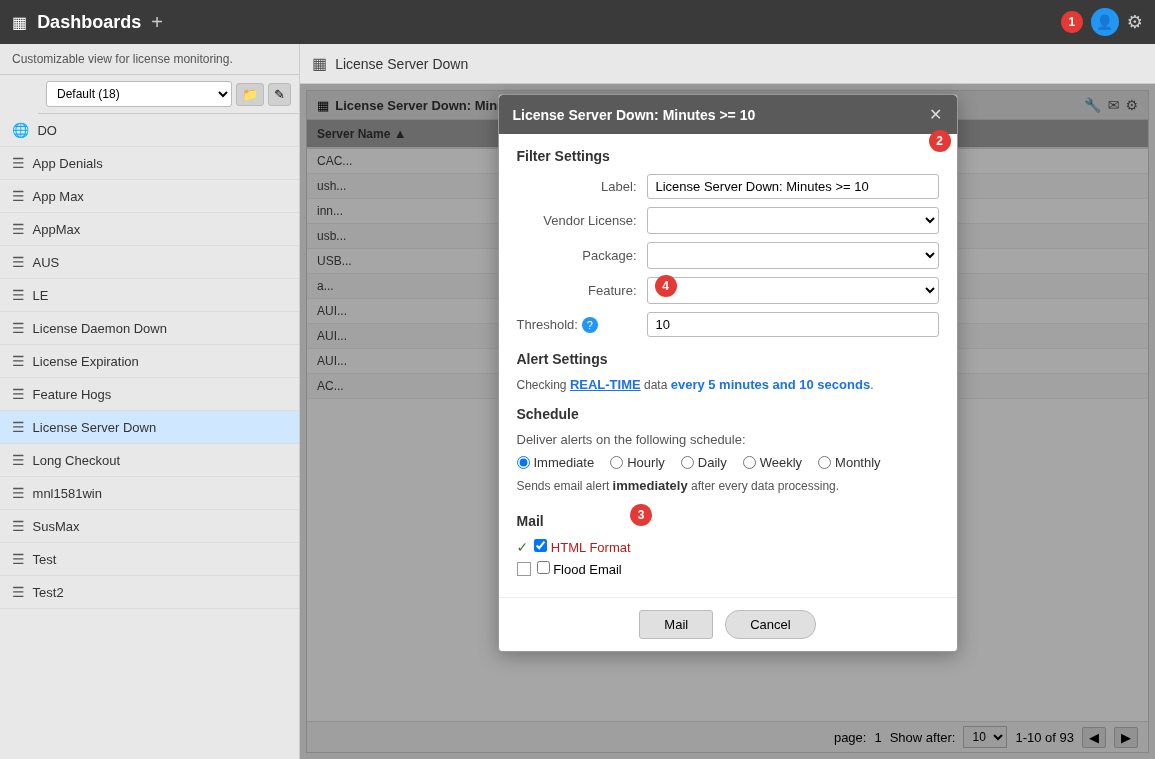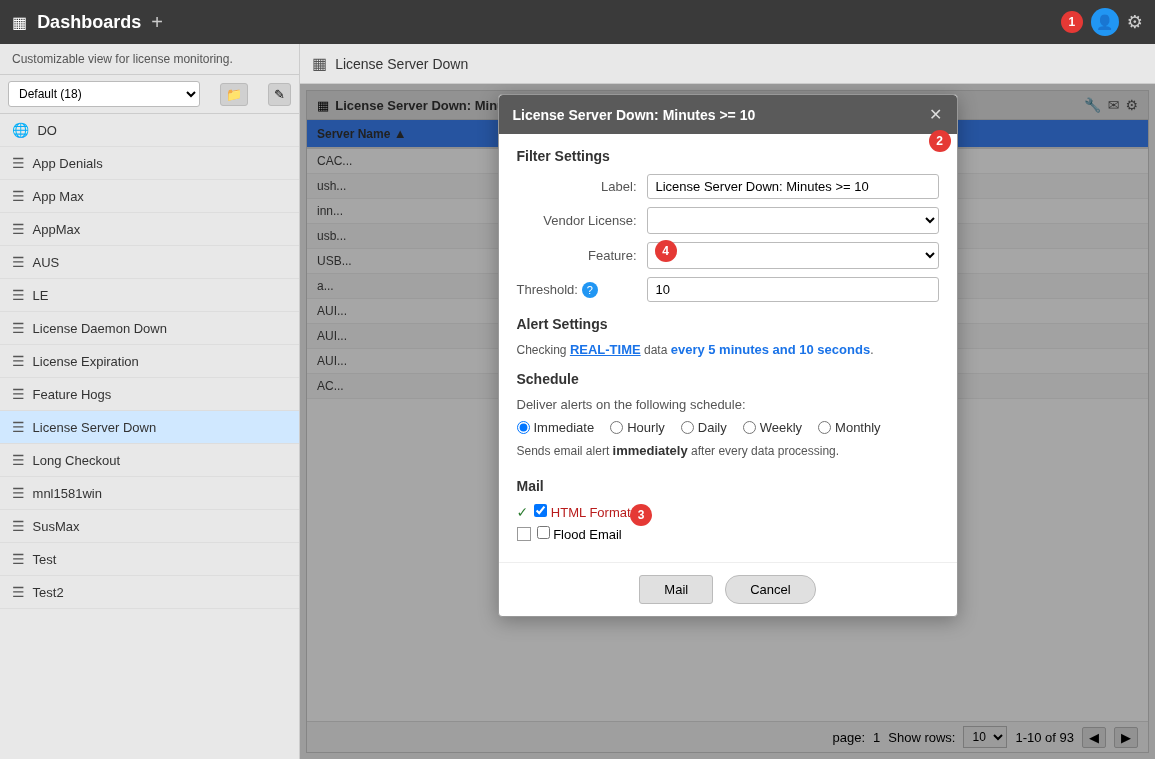--- a/index.html
+++ b/index.html
@@ -78,22 +78,23 @@
     .sidebar-subtitle {
       padding: 8px 12px;
       color: #555;
       font-size: 12px;
       border-bottom: 1px solid #ccc;
     }
     .sidebar-dropdown-row {
       display: flex;
       align-items: center;
       padding: 6px 8px;
-      gap: 20px;
+      gap: 4px;
       border-bottom: 1px solid #ccc;
+      margin-left: 38px;
     }
     .sidebar-dropdown {
       flex: 1;
       padding: 4px 6px;
       border: 1px solid #bbb;
       background: #fff;
       border-radius: 3px;
       font-size: 12px;
     }
     .sidebar-icon-btn {
@@ -178,21 +179,21 @@
     
     .widget-table {
       flex: 1;
       overflow-y: auto;
     }
     table {
       width: 100%;
       border-collapse: collapse;
     }
     thead th {
-      background: #3b82f6;
+      background: #a3a3a3;
       border-bottom: 2px solid #ddd;
       padding: 6px 10px;
       text-align: left;
       font-size: 12px;
       color: #333;
     }
     tbody td {
       padding: 5px 10px;
       border-bottom: 1px solid #eee;
       font-size: 12px;
@@ -569,21 +570,21 @@
                   <td>AC...</td>
                   <td>2023-06-13 12:30:01 PM</td>
                 </tr>
               </tbody>
           </table>
         </div>
 
         <div class="table-footer">
           <span>page:</span>
           <span>1</span>
-          <span>Show rows:</span>
+          <span>Show after:</span>
           <select>
             <option>10</option>
             <option>25</option>
             <option>50</option>
           </select>
           <span>1-10 of 93</span>
           <button class="table-footer-btn">◀</button>
           <button class="table-footer-btn">▶</button>
         </div>
       </div>
@@ -608,20 +609,26 @@
               <input class="form-input" type="text" value="License Server Down: Minutes &gt;= 10" style="">
             </div>
 
             <div class="form-row">
               <span class="form-label">Vendor License:</span>
               <select class="form-select">
                 <option value=""></option>
               </select>
             </div>
 
+            <div class="form-row">
+              <span class="form-label">Package:</span>
+              <select class="form-select">
+                <option value=""></option>
+              </select>
+            </div>
 
             <div class="form-row">
 
               <span class="form-label" style="position:relative;">
                 <span>Feature:</span>
                 <div class="annotation" style="position:absolute; top:-8px; right:-30px; width:22px;height:22px;">4</div>
               </span>
               <select class="form-select">
                 <option value=""></option>
               </select>

